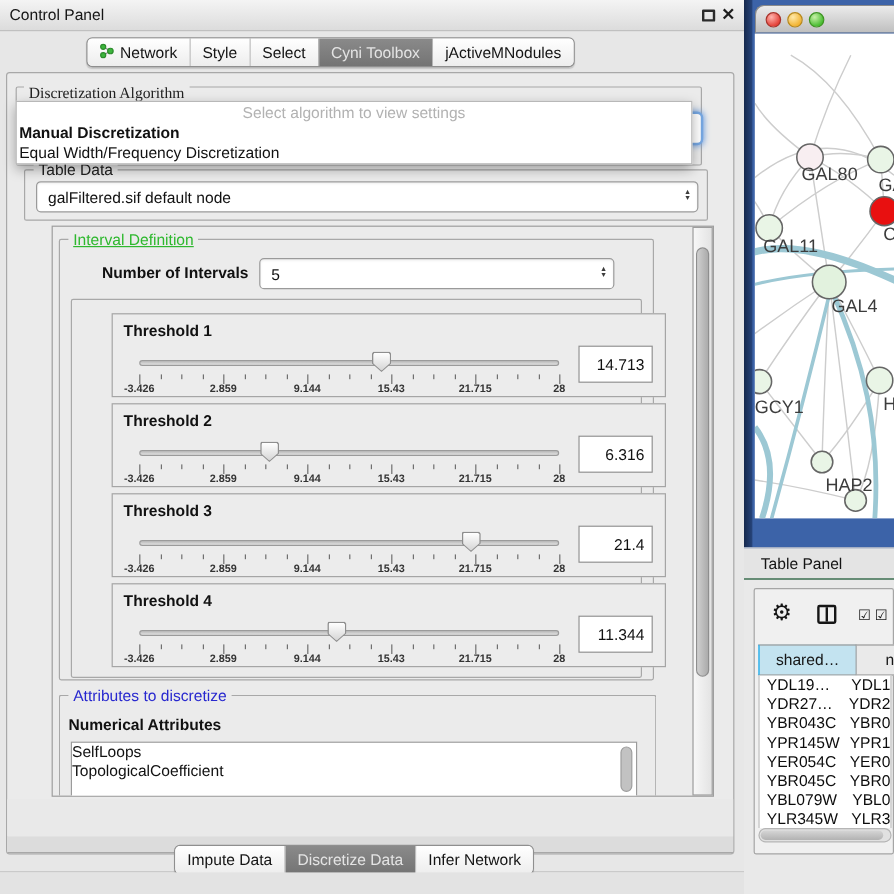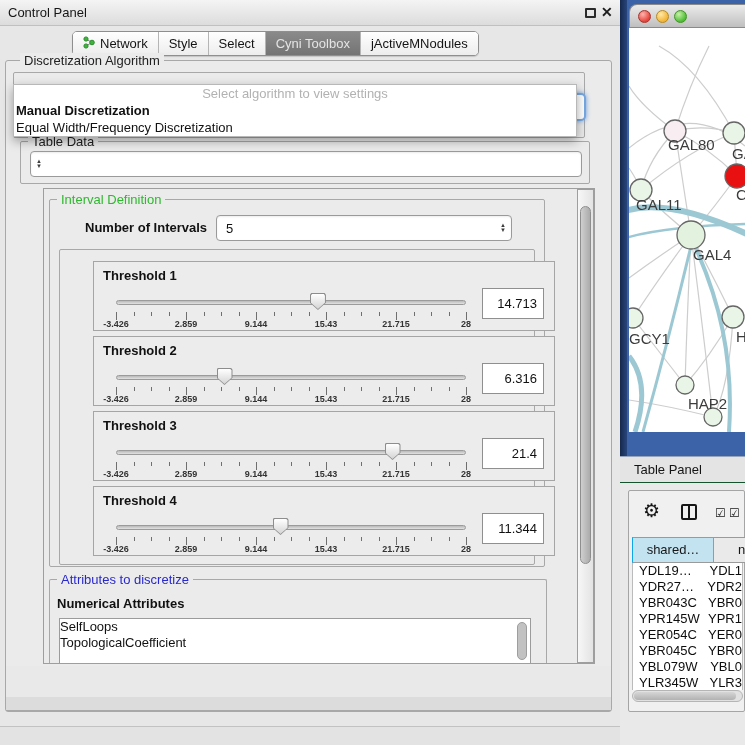--- a/index.html
+++ b/index.html
@@ -21,31 +21,31 @@
   .seg { display:flex; align-items:center; justify-content:center; gap:4px; padding:0 10px; background:linear-gradient(#ffffff,#ededed); border-right:1px solid #b5b5b5; color:#141414; white-space:nowrap; }
   .seg:last-child { border-right:none; }
   .seg.active { background:linear-gradient(#8a8a8a,#747474); color:#e4e4e4; }
   #cp-tabs { left:72px; top:31px; }
   #bottom-tabs { left:145px; top:704px; }
 
   .cp-content { position:absolute; left:5px; top:60px; width:607px; height:652px; background:#ebebeb; border:1px solid #a8a8a8; border-radius:3px; }
 
   .groupbox { position:absolute; border:1px solid #a8a8a8; border-radius:2px; }
   .grouplabel { position:absolute; background:#ebebeb; padding:0 4px; font-size:13px; z-index:5; }
-  .g-green { color:#2eb82e; }
+  .g-green { color:#2eb82e;text-decoration:underline; }
   .g-blue  { color:#2828cf; }
 
   
   .combo { position:absolute; background:#fff; border:1px solid #9a9a9a; border-radius:4px; display:flex; align-items:center; box-shadow:inset 0 1px 2px rgba(0,0,0,.08); }
   .combo .cval { flex:1; padding-left:9px; color:#111; overflow:hidden; white-space:nowrap; }
   .stepper { width:16px; display:flex; flex-direction:column; align-items:center; justify-content:center; line-height:5px; font-size:6px; color:#3c3c3c; }
 
   
   #algo-group { left:13px; top:72px; width:572px; height:66px; }
-  #algo-label { left:20px; top:53px; color:#222; }
+  #algo-label { left:20px; top:70px; color:#222;font-family:Liberation Serif, serif; }
   #algo-combo-focus { position:absolute; left:552px; top:93px; width:34px; height:28px; background:#fff; border:2px solid #76a7e2; border-radius:5px; box-shadow:0 0 5px #6f9fe0; z-index:6; }
   #popup { position:absolute; left:13px; top:84px; width:564px; height:53px; background:#fff; border:1px solid #b8b8b8; box-shadow:0 4px 10px rgba(0,0,0,.35); z-index:30; }
   #popup .ph { height:17px; line-height:17px; text-align:center; color:#b2b2b2; }
   #popup .it { height:17px; line-height:17px; padding-left:2px; color:#111; }
   #popup .it.bold { font-weight:bold; }
 
   #tabledata-group { left:20px; top:141px; width:570px; height:43px; }
   #tabledata-label { left:28px; top:134px; color:#222; }
   #tabledata-combo { left:30px; top:151px; width:552px; height:26px; }
 
@@ -160,20 +160,21 @@
 
   <div id="popup">
     <div class="ph">Select algorithm to view settings</div>
     <div class="it bold">Manual Discretization</div>
     <div class="it">Equal Width/Frequency Discretization</div>
   </div>
 
   <div id="tabledata-group" class="groupbox"></div>
   <span id="tabledata-label" class="grouplabel">Table Data</span>
   <div id="tabledata-combo" class="combo">
+    <span class="cval">galFiltered.sif default node</span>
     <span class="stepper">
         <span>▲</span>
         <span>▼</span>
       </span>
   </div>
 
   <div id="scrollpane">
     <div id="interval-group" class="groupbox"></div>
     <span id="interval-label" class="grouplabel g-green">Interval Definition</span>
     <span id="num-label">Number of Intervals</span>
@@ -368,20 +369,31 @@
   </div>
   <div id="vscroll-track">
     <div id="vscroll-thumb"></div>
   </div>
 
   <div id="apply-strip">
     
   </div>
   <div id="cp-bottom-strip"></div>
 
+  <div id="bottom-tabs" class="seg-bar">
+      <div class="seg">
+        <span>Impute Data</span>
+      </div>
+      <div class="seg active">
+        <span>Discretize Data</span>
+      </div>
+      <div class="seg">
+        <span>Infer Network</span>
+      </div>
+    </div>
 </div>
 <div id="below-cp"></div>
 
 <div id="right-region">
   <div id="net-area">
     <div id="net-left-edge"></div>
     <div id="net-titlebar">
       <span class="tl tl-red"></span>
       <span class="tl tl-yellow"></span>
       <span class="tl tl-green"></span>

